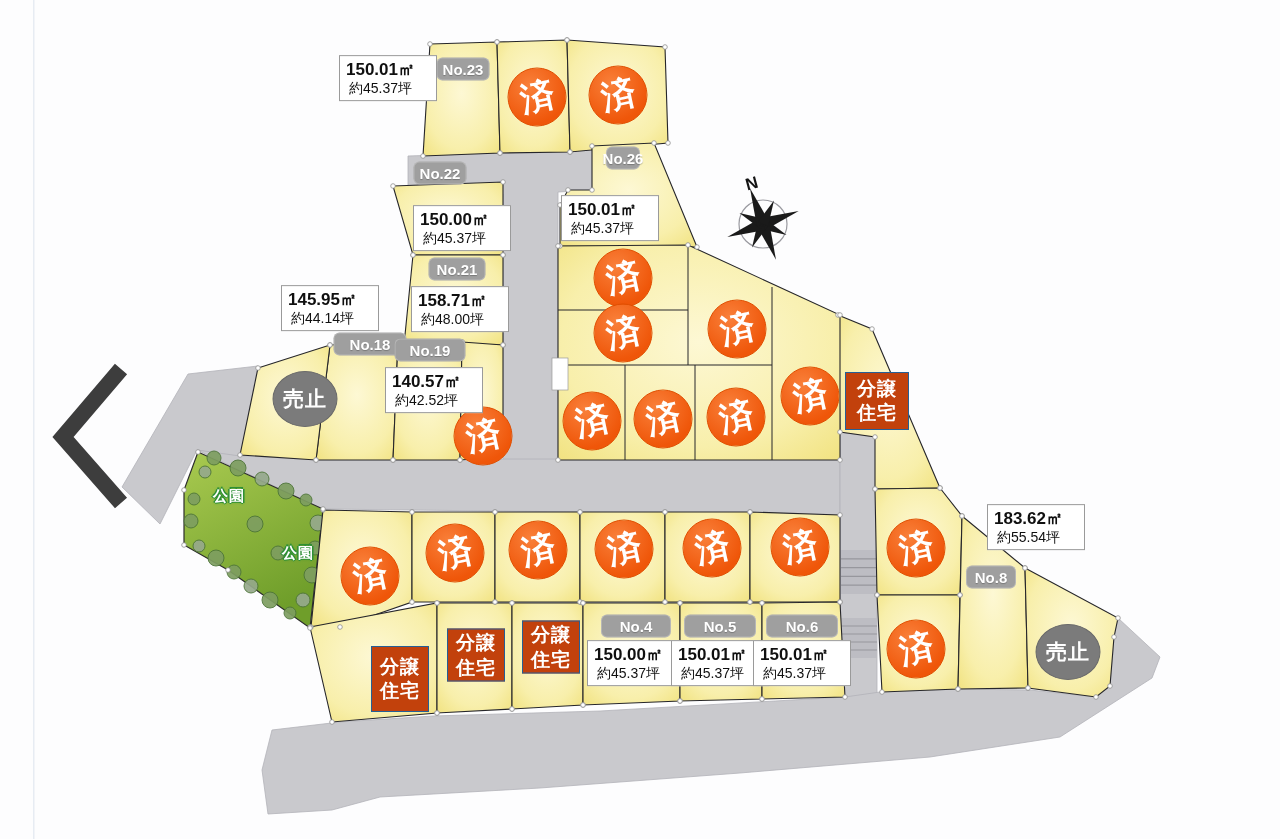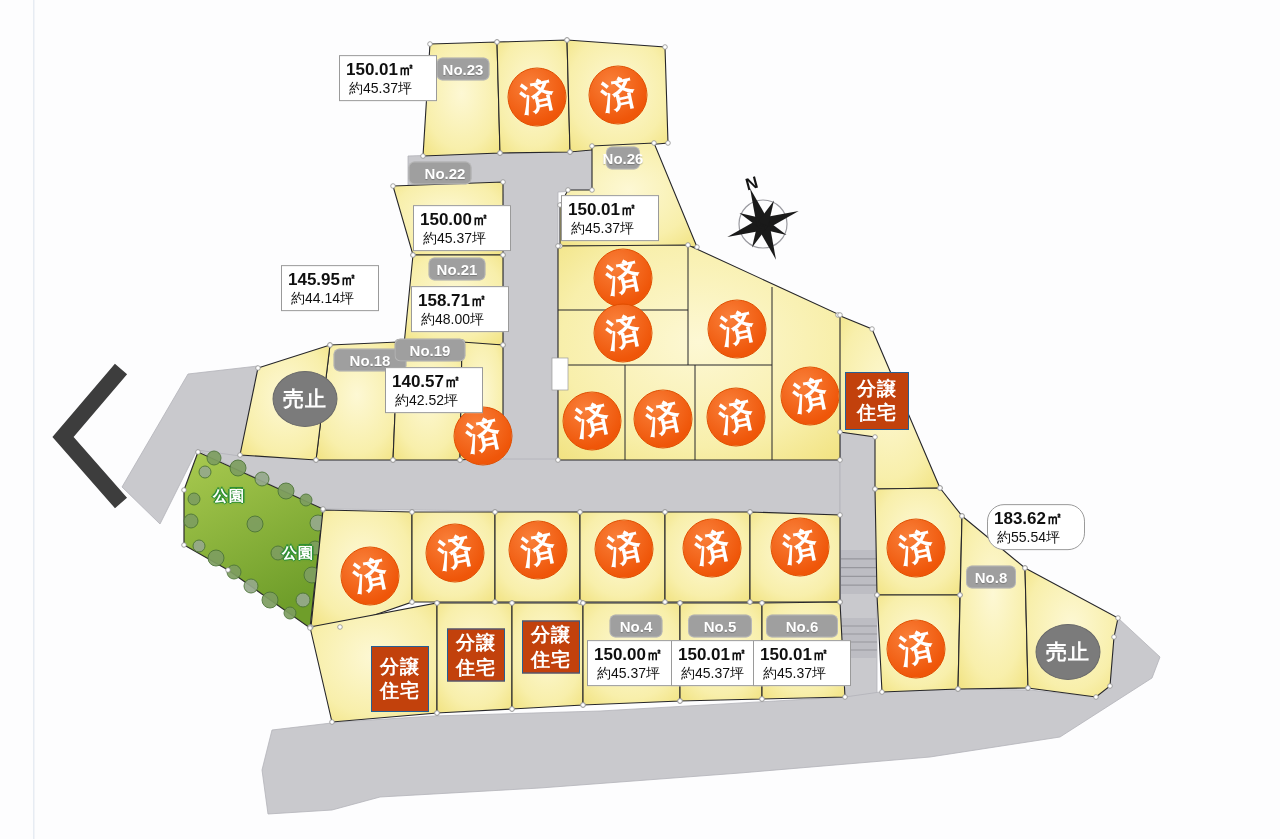--- a/index.html
+++ b/index.html
@@ -358,54 +358,54 @@
           <div>住宅</div>
         </div>
       </div>
       <div class="ov house-marker" style="left: 551px; top: 647px; width: 56px; height: 51px;">
         <div>
           <div>分譲</div>
           <div>住宅</div>
         </div>
       </div>
       <div class="ov lot-tag" style="left: 463px; top: 69px; width: 53px;">No.23</div>
-      <div class="ov lot-tag" style="left: 440px; top: 173px; width: 53px; padding-left: 10px;">No.22</div>
+      <div class="ov lot-tag" style="left: 440px; top: 173px; width: 53px;">No.22</div>
       <div class="ov lot-tag" style="left: 623px; top: 158px; width: 34px;">No.26</div>
       <div class="ov lot-tag" style="left: 457px; top: 269px; width: 57px;">No.21</div>
-      <div class="ov lot-tag" style="left: 370px; top: 360px; width: 73px;">No.18</div>
+      <div class="ov lot-tag" style="left: 370px; top: 344px; width: 73px;">No.18</div>
       <div class="ov lot-tag" style="left: 430px; top: 350px; width: 71px;">No.19</div>
-      <div class="ov lot-tag" style="left: 636px; top: 626px; width: 53px;">No.4</div>
-      <div class="ov lot-tag" style="left: 720px; top: 626px; width: 64px;">No.5</div>
+      <div class="ov lot-tag" style="left: 636px; top: 626px; width: 70px;">No.4</div>
+      <div class="ov lot-tag" style="left: 720px; top: 626px; width: 72px;">No.5</div>
       <div class="ov lot-tag" style="left: 802px; top: 626px; width: 72px;">No.6</div>
       <div class="ov lot-tag" style="left: 991px; top: 577px; width: 50px;">No.8</div>
       <div class="ov area-box" style="left: 388px; top: 78px;">
         <div class="l1">150.01㎡</div>
         <div class="l2">約45.37坪</div>
       </div>
       <div class="ov area-box" style="left: 462px; top: 228px;">
         <div class="l1">150.00㎡</div>
         <div class="l2">約45.37坪</div>
       </div>
       <div class="ov area-box" style="left: 610px; top: 218px;">
         <div class="l1">150.01㎡</div>
         <div class="l2">約45.37坪</div>
       </div>
       <div class="ov area-box" style="left: 460px; top: 309px;">
         <div class="l1">158.71㎡</div>
         <div class="l2">約48.00坪</div>
       </div>
-      <div class="ov area-box" style="left: 330px; top: 288px;">
+      <div class="ov area-box" style="left: 330px; top: 308px;">
         <div class="l1">145.95㎡</div>
         <div class="l2">約44.14坪</div>
       </div>
       <div class="ov area-box" style="left: 434px; top: 390px;">
         <div class="l1">140.57㎡</div>
         <div class="l2">約42.52坪</div>
       </div>
-      <div class="ov area-box" style="left: 1036px; top: 527px; border-radius: 17px;">
+      <div class="ov area-box" style="left: 1036px; top: 527px;">
         <div class="l1">183.62㎡</div>
         <div class="l2">約55.54坪</div>
       </div>
       <div class="ov area-box" style="left: 636px; top: 663px;">
         <div class="l1">150.00㎡</div>
         <div class="l2">約45.37坪</div>
       </div>
       <div class="ov area-box" style="left: 720px; top: 663px;">
         <div class="l1">150.01㎡</div>
         <div class="l2">約45.37坪</div>

